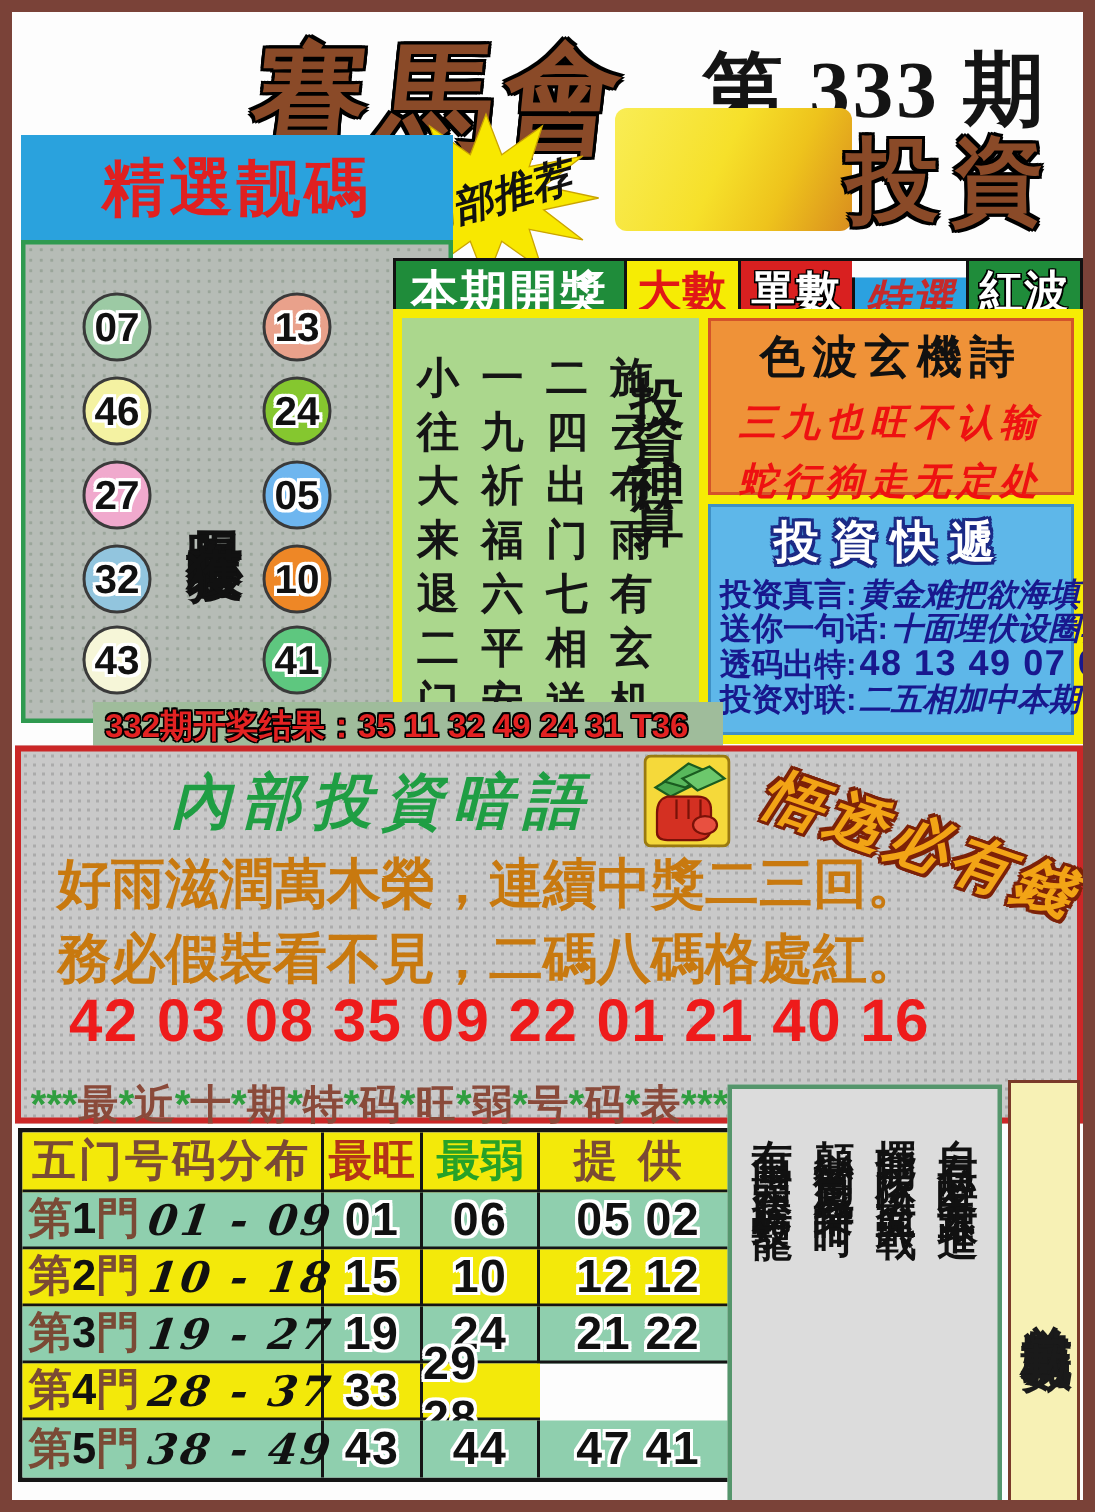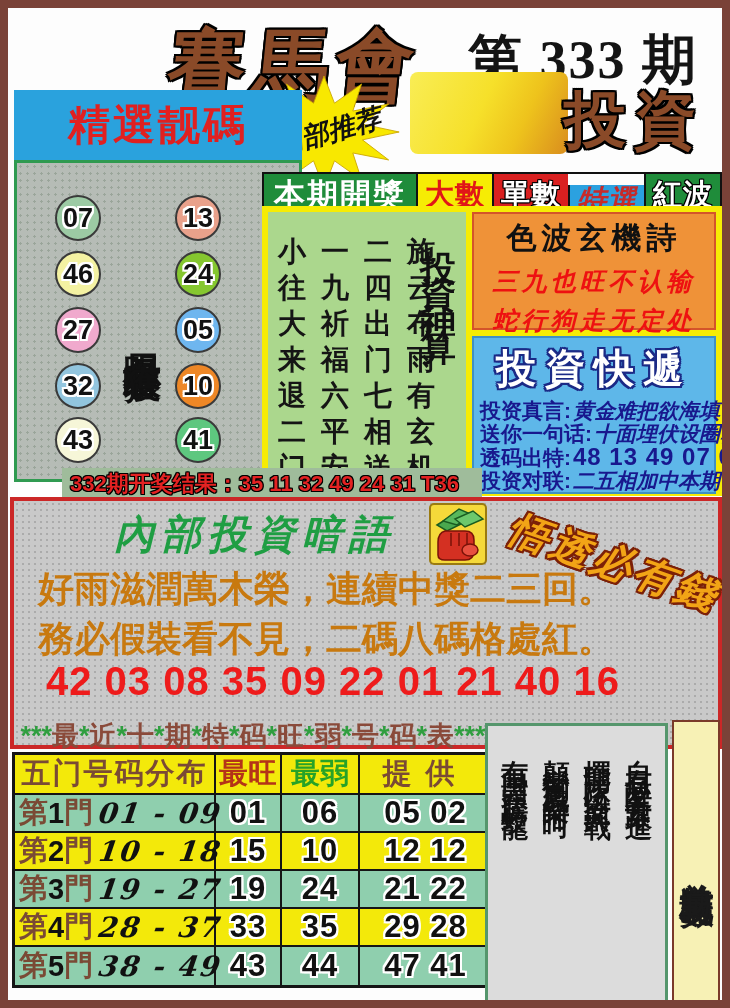--- a/index.html
+++ b/index.html
@@ -67,21 +67,21 @@
     text-orientation:upright;font-size:36px;font-weight:bold;color:#111;letter-spacing:26px;}
   .right-stack{flex:1;display:flex;flex-direction:column;gap:6px;min-width:0;}
   .orange-panel{height:118px;background:#ef9238;border:2px solid #d4542a;box-sizing:border-box;
     text-align:center;}
   .op-title{font-size:30px;font-weight:bold;color:#111;letter-spacing:5px;margin-top:4px;
     font-family:"Liberation Serif","DejaVu Serif",serif;}
   .op-line{font-size:25px;font-weight:bold;color:#ee1111;letter-spacing:4px;margin-top:6px;
     font-style:italic;}
   .blue-panel{flex:1;background:#5eb7e9;border:2px solid #3f90c4;box-sizing:border-box;
     padding:2px 6px 0 6px;}
-  .bp-title{text-align:center;font-size:40px;font-weight:bold;color:#fff;letter-spacing:9px;
+  .bp-title{text-align:center;font-size:30px;font-weight:bold;color:#fff;letter-spacing:9px;
     margin:1px 0 3px 0;}
   .bp-line{display:flex;align-items:baseline;font-size:21px;line-height:23px;color:#18188e;
     font-weight:bold;white-space:nowrap;}
   .bp-line .val{font-style:italic;margin-left:2px;}
   .bp-line .val.plain{font-style:normal;font-size:24px;letter-spacing:1px;}
 
   .bar332{left:54px;top:460px;width:420px;height:31px;background:#9fbc9b;
     display:flex;align-items:center;padding-left:8px;box-sizing:border-box;
     font-size:22px;font-weight:bold;color:#e32222;white-space:nowrap;}
 
@@ -290,21 +290,20 @@
       <div class="t-cell t-num ow">21 22</div>
     </div>
     <div class="t-row row-y">
       <div class="t-cell gate-cell">
         <span class="g-pre">第</span>
           <span class="g-num">4</span>
           <span class="g-suf">門</span>
           <span class="g-range">28 - 37</span>
       </div>
       <div class="t-cell t-num ow">33</div>
-      <div class="t-cell t-num ow">35</div>
       <div class="t-cell t-num ow">29 28</div>
     </div>
     <div class="t-row row-g">
       <div class="t-cell gate-cell">
         <span class="g-pre">第</span>
           <span class="g-num">5</span>
           <span class="g-suf">門</span>
           <span class="g-range">38 - 49</span>
       </div>
       <div class="t-cell t-num ow">43</div>

